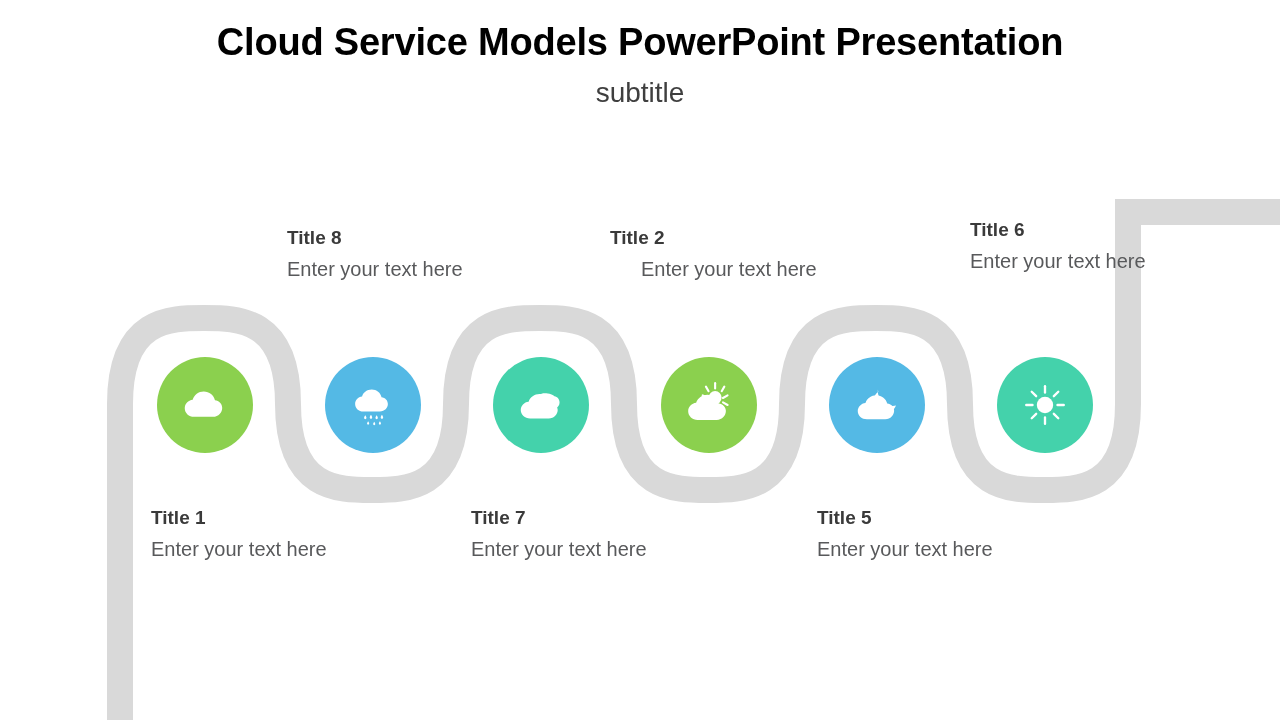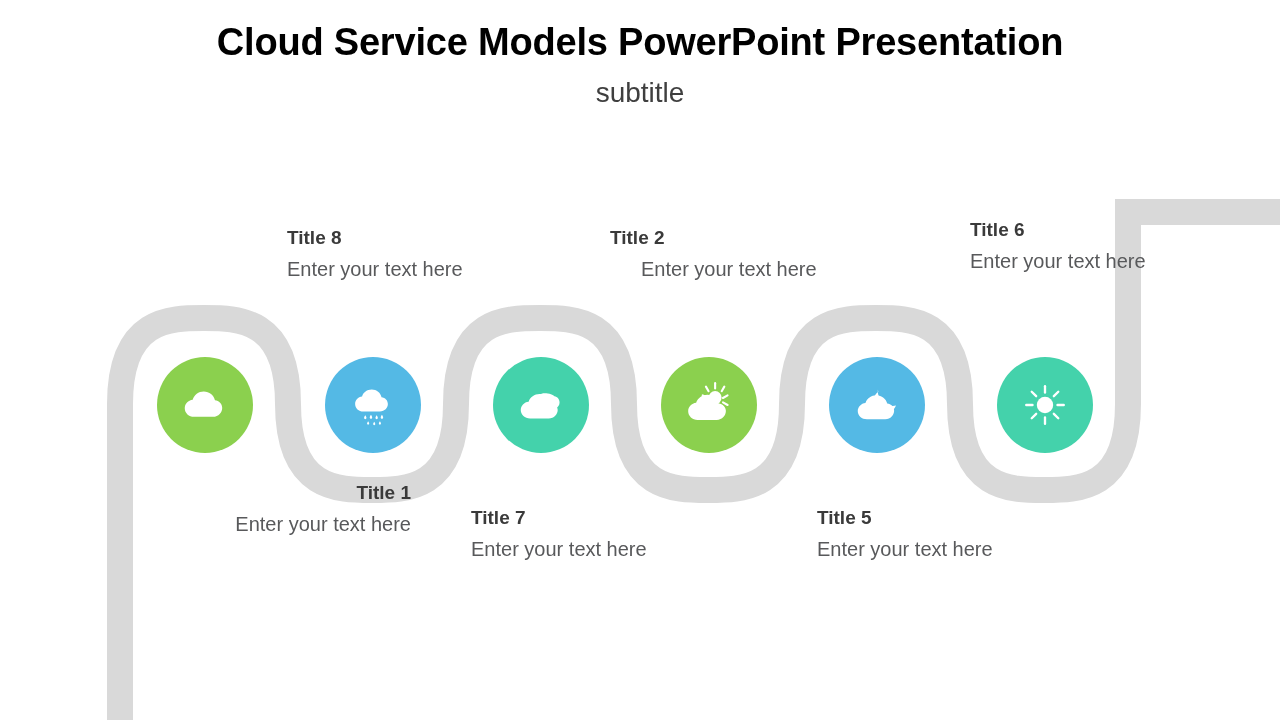--- a/index.html
+++ b/index.html
@@ -178,21 +178,21 @@
         <line x1="8" y1="32" x2="16" y2="32"></line>
         <line x1="48" y1="32" x2="56" y2="32"></line>
         <line x1="15" y1="15" x2="20.7" y2="20.7"></line>
         <line x1="43.3" y1="43.3" x2="49" y2="49"></line>
         <line x1="15" y1="49" x2="20.7" y2="43.3"></line>
         <line x1="43.3" y1="20.7" x2="49" y2="15"></line>
       </g>
     </svg>
   </div>
 
-  <div class="caption" style="left:151px; top:482px;text-align:right;">
+  <div class="caption" style="left:151px; top:507px;">
     <div class="caption-title">Title 1</div>
     <div class="caption-body">Enter your text here</div>
   </div>
 
   <div class="caption" style="left:287px; top:227px;">
     <div class="caption-title">Title 8</div>
     <div class="caption-body">Enter your text here</div>
   </div>
 
   <div class="caption" style="left:471px; top:507px;">

